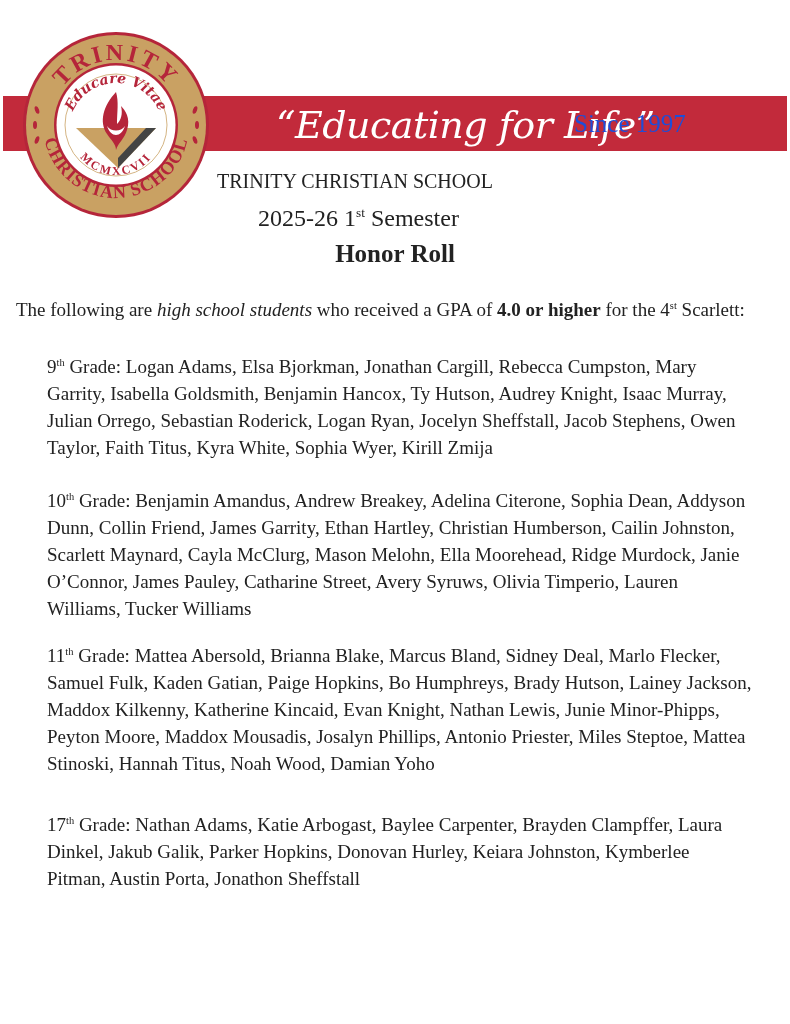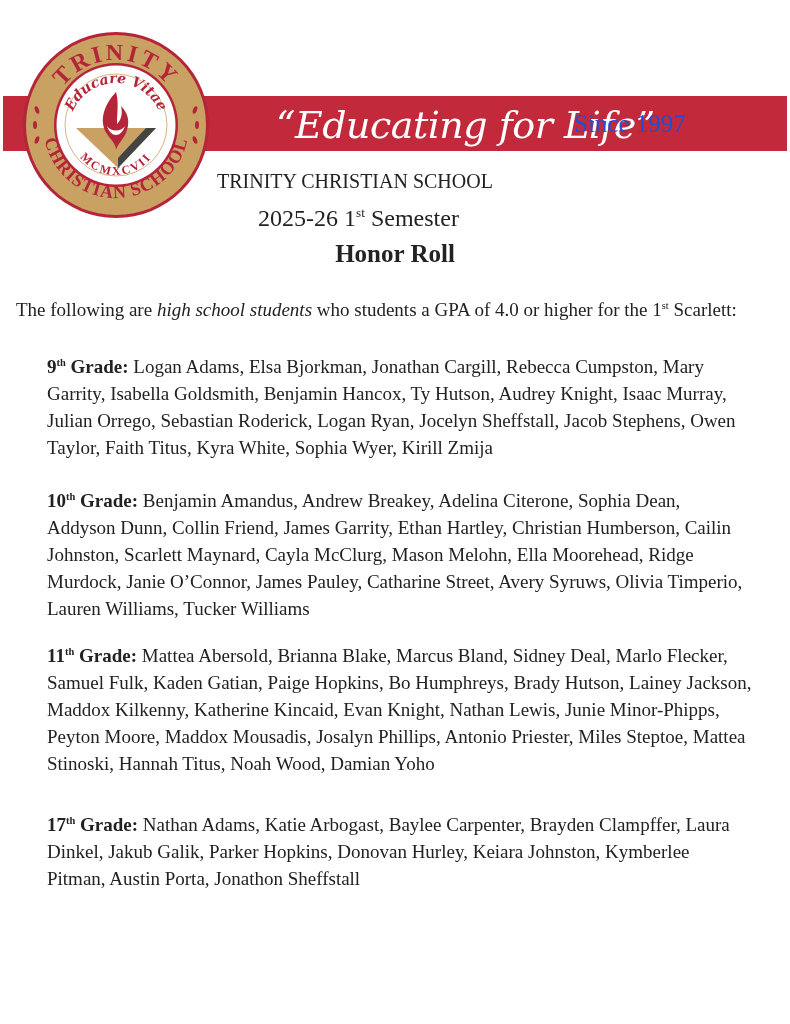--- a/index.html
+++ b/index.html
@@ -20,24 +20,24 @@
               font-size: 24px; white-space: nowrap; }
   .honor-wrap { position: absolute; top: 240px; left: 0; width: 790px; text-align: center;
                 font-size: 25px; font-weight: bold; white-space: nowrap; }
   .school-wrap { position: absolute; top: 170px; left: 217px; font-size: 20px; white-space: nowrap; }
 
   sup { font-size: 0.55em; vertical-align: 0.7em; line-height: 0; }
 
   .intro { position: absolute; left: 16px; top: 299px; width: 770px; font-size: 19px;
            white-space: nowrap; }
   .intro em { font-style: italic; }
-  .intro b { font-weight: normal; }
+  .intro b { font-weight: bold; }
 
   .grade { position: absolute; left: 47px; width: 705px; font-size: 19px; line-height: 27px; }
-  .grade .g-label { font-weight: bold; margin-top: 16px; }
+  .grade .g-label { font-weight: normal; margin-top: 16px; }
   .g9 { top: 353px; }
   .g10 { top: 487px; }
   .g11 { top: 642px; }
   .g12 { top: 811px; }
 </style>
 </head>
 <body>
 
 <div class="banner"></div>
 <div class="banner-motto">“Educating for Life”</div>
@@ -84,21 +84,21 @@
     <polygon points="125,98 135,98 97,138 97,128" fill="#444444"></polygon>
     <path d="M 95 62 C 82 76, 78 92, 86 104 C 90 110, 95 114, 95 120 C 97 113, 104 108, 106 100 C 110 88, 104 80, 100 76 C 102 84, 100 90, 96 94 C 96 82, 98 72, 95 62 Z" fill="#b5253a"></path>
     <path d="M 86 96 C 90 102, 100 102, 104 96 C 100 108, 90 108, 86 96 Z" fill="#ffffff"></path>
   </g>
 </svg>
 
 <div class="school-wrap">TRINITY CHRISTIAN SCHOOL</div>
 <div class="sem-wrap"><span>2025-26 1</span><sup>st</sup><span> Semester</span></div>
 <div class="honor-wrap">Honor Roll</div>
 
-<div class="intro"><span>The following are </span><em>high school students</em><span> who students a GPA of </span><b>4.0 or higher</b><span> for the 1</span><sup>st</sup><span> Scarlett:</span></div>
+<div class="intro"><span>The following are </span><em>high school students</em><span> who received a GPA of </span><b>4.0 or higher</b><span> for the 4</span><sup>st</sup><span> Scarlett:</span></div>
 
 <div class="grade g9"><span class="g-label"><span>9</span><sup>th</sup><span> Grade:</span></span> <span>Logan Adams, Elsa Bjorkman, Jonathan Cargill, Rebecca Cumpston, Mary Garrity, Isabella Goldsmith, Benjamin Hancox, Ty Hutson, Audrey Knight, Isaac Murray, Julian Orrego, Sebastian Roderick, Logan Ryan, Jocelyn Sheffstall, Jacob Stephens, Owen Taylor, Faith Titus, Kyra White, Sophia Wyer, Kirill Zmija</span></div>
 
 <div class="grade g10"><span class="g-label"><span>10</span><sup>th</sup><span> Grade:</span></span> <span>Benjamin Amandus, Andrew Breakey, Adelina Citerone, Sophia Dean, Addyson Dunn, Collin Friend, James Garrity, Ethan Hartley, Christian Humberson, Cailin Johnston, Scarlett Maynard, Cayla McClurg, Mason Melohn, Ella Moorehead, Ridge Murdock, Janie O’Connor, James Pauley, Catharine Street, Avery Syruws, Olivia Timperio, Lauren Williams, Tucker Williams</span></div>
 
 <div class="grade g11"><span class="g-label"><span>11</span><sup>th</sup><span> Grade:</span></span> <span>Mattea Abersold, Brianna Blake, Marcus Bland, Sidney Deal, Marlo Flecker, Samuel Fulk, Kaden Gatian, Paige Hopkins, Bo Humphreys, Brady Hutson, Lainey Jackson, Maddox Kilkenny, Katherine Kincaid, Evan Knight, Nathan Lewis, Junie Minor-Phipps, Peyton Moore, Maddox Mousadis, Josalyn Phillips, Antonio Priester, Miles Steptoe, Mattea Stinoski, Hannah Titus, Noah Wood, Damian Yoho</span></div>
 
 <div class="grade g12"><span class="g-label"><span>17</span><sup>th</sup><span> Grade:</span></span> <span>Nathan Adams, Katie Arbogast, Baylee Carpenter, Brayden Clampffer, Laura Dinkel, Jakub Galik, Parker Hopkins, Donovan Hurley, Keiara Johnston, Kymberlee Pitman, Austin Porta, Jonathon Sheffstall</span></div>
 
 </body></html>

